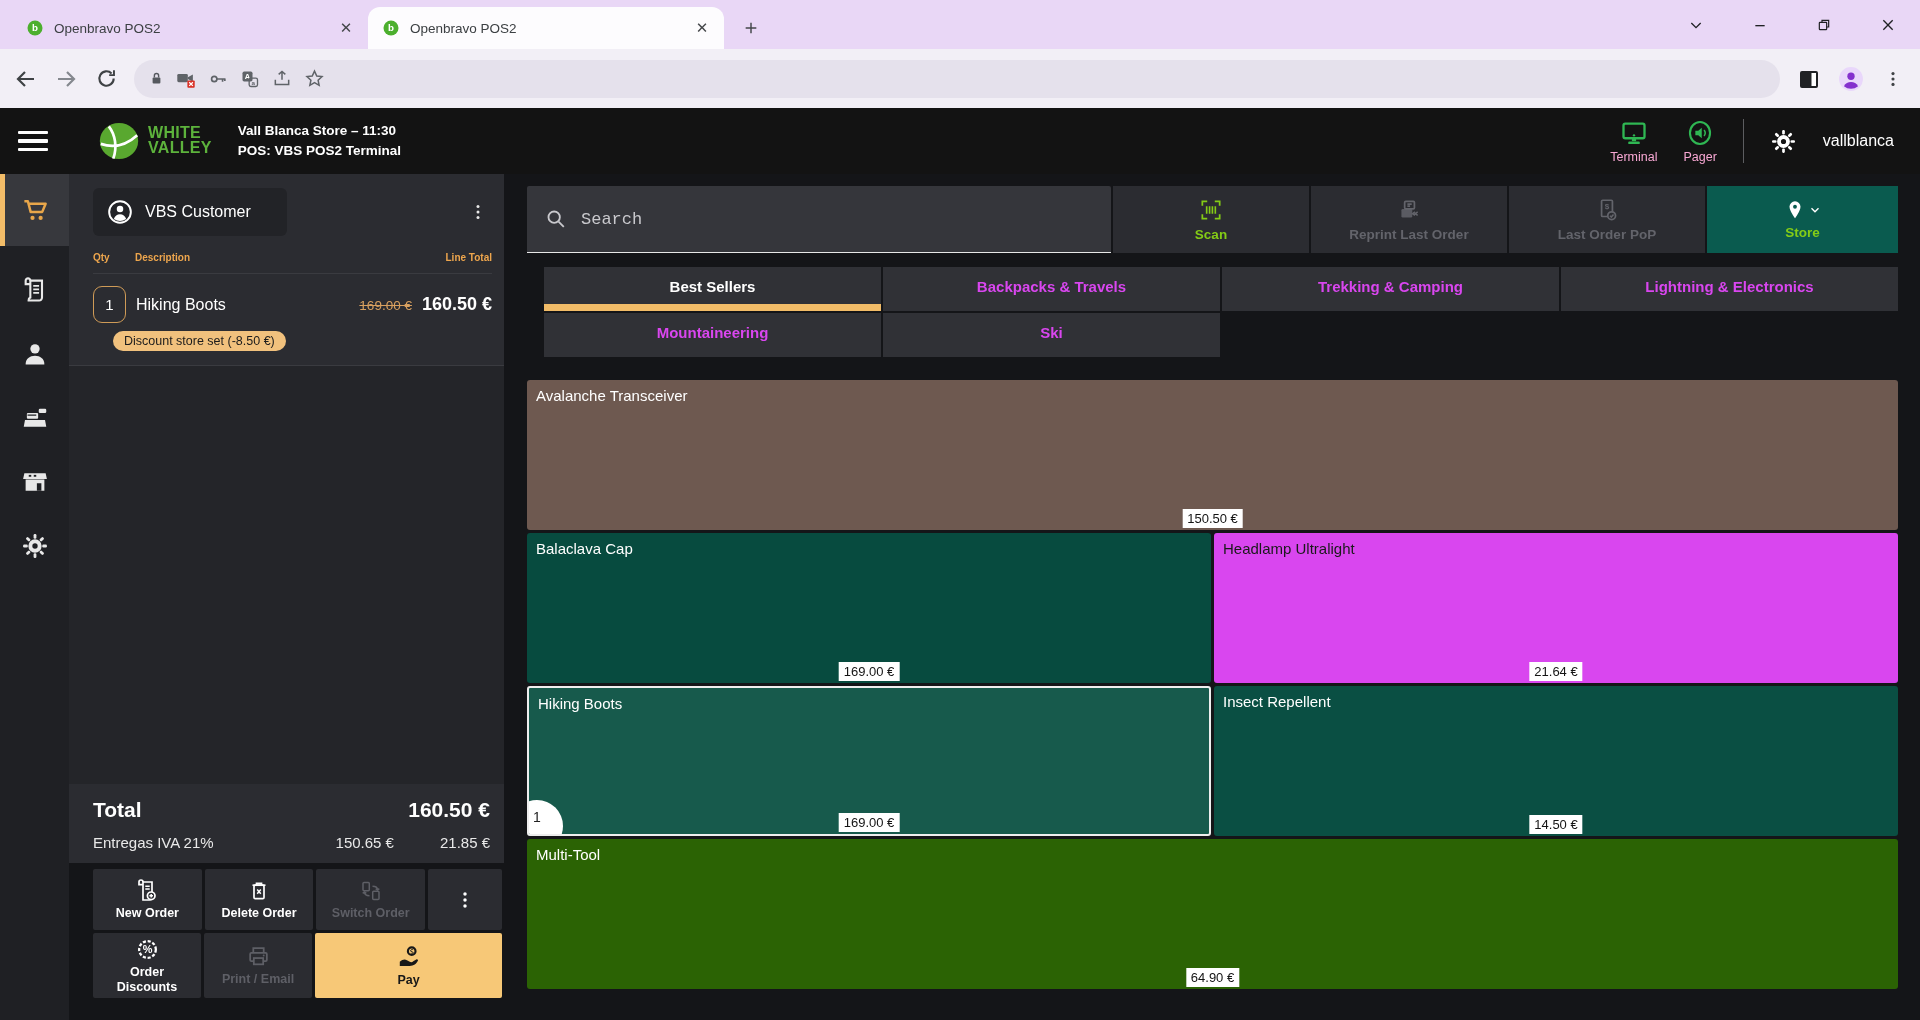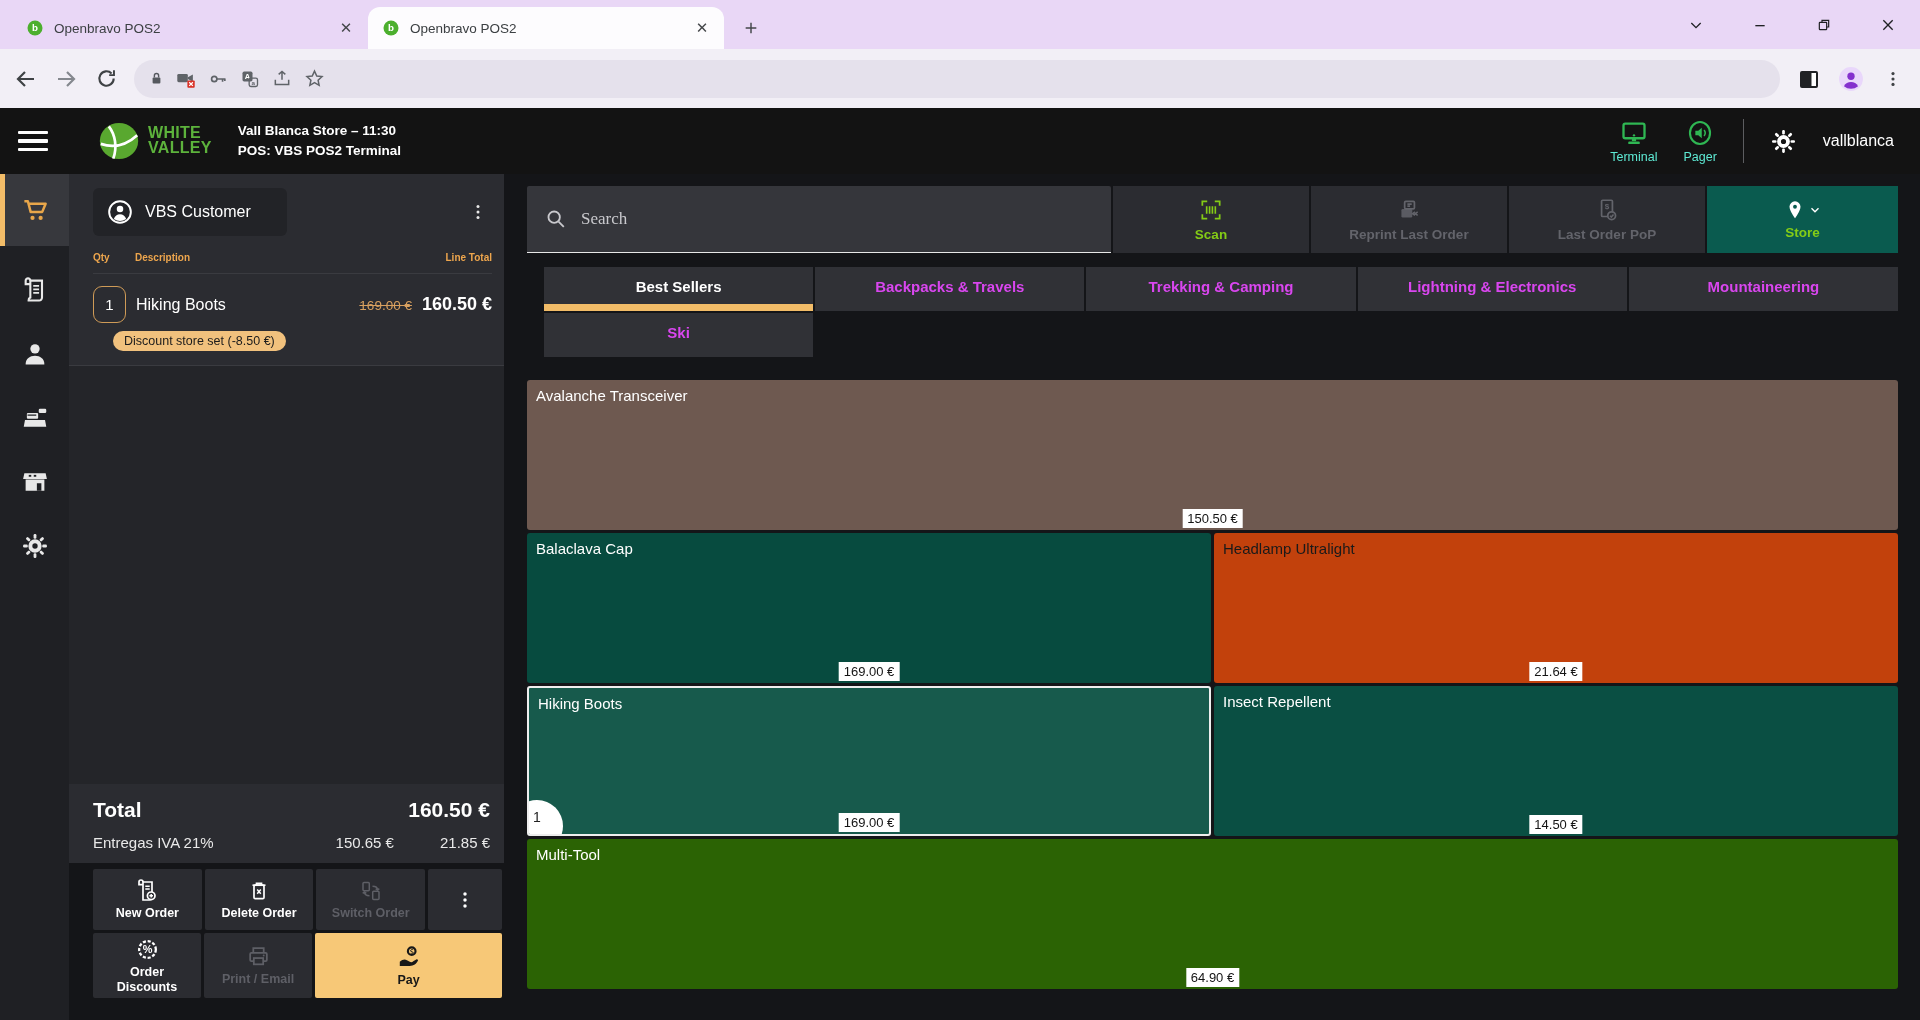--- a/index.html
+++ b/index.html
@@ -25,21 +25,21 @@
   .right-ic { width:26px; height:26px; display:flex; align-items:center; justify-content:center; }
 
   
   .pos-header { position:absolute; top:108px; left:0; right:0; height:66px; background:#131313; display:flex; align-items:center; color:#fff; }
   .burger { width:30px; margin-left:18px; display:flex; flex-direction:column; gap:5px; }
   .burger i { display:block; height:3.5px; background:#fff; border-radius:1px; }
   .brand { display:flex; align-items:center; gap:6px; margin-left:48px; }
   .brand-name { color:#5db33c; font-weight:bold; font-size:16px; line-height:.92; letter-spacing:.3px; }
   .store-info { margin-left:26px; font-size:13.5px; font-weight:bold; line-height:1.45; }
   .hdr-right { margin-left:auto; display:flex; align-items:center; gap:26px; margin-right:26px; }
-  .hdr-col { display:flex; flex-direction:column; align-items:center; gap:3px; font-size:12.5px; color:#5eead4; }
+  .hdr-col { display:flex; flex-direction:column; align-items:center; gap:3px; font-size:12.5px; color:#f9a8d4; }
   .hdr-divider { width:1px; height:44px; background:#5c5d60; }
   .username { font-size:16px; }
 
   
   .app { position:absolute; top:174px; left:0; right:0; bottom:0; }
   .side { position:absolute; left:0; top:0; bottom:0; width:69px; background:#1f2024; }
   .side-item { position:relative; height:64px; display:flex; align-items:center; justify-content:center; color:#e8e8e8; }
   .side-item.active { height:72px; background:#37383d; color:#e8a64a; }
   .side-item.active::before { content:""; position:absolute; left:0; top:0; bottom:0; width:5px; background:#f2bc68; }
 
@@ -70,28 +70,28 @@
   .act-row1 { display:grid; grid-template-columns:1fr 1fr 1fr 0.68fr; gap:3px; height:61px; }
   .act-row2 { display:grid; grid-template-columns:1fr 1fr 1.73fr; gap:3px; height:65px; margin-top:3px; }
   .act-btn { background:#2b2c31; color:#fff; display:flex; flex-direction:column; align-items:center; justify-content:center; gap:3px; font-size:12.5px; font-weight:bold; text-align:center; line-height:1.15; border-radius:2px; }
   .act-btn.disabled { color:#5e5f66; }
   .act-btn.pay { background:#f7c877; color:#181818; }
 
   
   .content { position:absolute; left:527px; width:1371px; top:0; bottom:0; }
   .top-row { position:absolute; top:12px; left:0; right:0; height:67px; display:flex; gap:2px; }
   .searchbox { flex:0 0 584px; background:#35363b; border-bottom:1px solid #e8e8e8; display:flex; align-items:center; gap:14px; padding:0 18px; border-radius:2px 2px 0 0; }
-  .searchbox input { flex:1; background:transparent; border:none; outline:none; color:#f0abfc; font-size:17px; font-family:Liberation Serif, serif; }
+  .searchbox input { flex:1; background:transparent; border:none; outline:none; color:#f0abfc; font-size:17px; font-family:Liberation Mono, monospace; }
   .searchbox input::placeholder { color:#c9c9cd; }
   .top-btn { flex:0 0 196px; background:#2b2c31; display:flex; flex-direction:column; align-items:center; justify-content:center; gap:4px; color:#84cc16; font-size:13.5px; font-weight:bold; }
   .top-btn.disabled { color:#63646b; }
   .top-btn.store { flex:1; background:#0a5b4f; }
   .store-ic { display:flex; align-items:center; gap:2px; }
 
-  .cat-row { position:absolute; top:93px; left:17px; right:0; height:90px; display:grid; grid-template-columns:repeat(5,1fr); gap:2px; }
+  .cat-row { position:absolute; top:93px; left:17px; right:0; height:90px; display:grid; grid-template-columns:repeat(4,1fr); gap:2px; }
   .cat { position:relative; background:#303136; }
   .cat .lbl { position:absolute; bottom:16px; left:0; right:0; text-align:center; font-size:15px; font-weight:bold; color:#d946ef; }
   .cat.active .lbl { color:#fff; }
   .cat.active::after { content:""; position:absolute; left:0; right:0; bottom:0; height:7px; background:#f2bc68; }
 
   .grid { position:absolute; top:206px; left:0; right:0; display:grid; grid-template-columns:1fr 1fr; grid-auto-rows:150px; gap:3px; }
   .tile { position:relative; border-radius:3px; overflow:hidden; }
   .tile .pname { position:absolute; top:7px; left:9px; font-size:15px; }
   .tile .chip { position:absolute; left:50%; transform:translateX(-50%); bottom:2px; background:#fff; color:#141414; font-size:13px; line-height:19px; padding:0 5px; white-space:nowrap; }
   .tile.selected { border:2px solid #eeeeee; }
@@ -580,21 +580,21 @@
         </div>
       <div class="grid" id="tiles">
           <div class="tile" style="background: rgb(110, 89, 80); color: rgb(255, 255, 255); grid-column: span 2;">
             <span class="pname">Avalanche Transceiver</span>
             <span class="chip">150.50 €</span>
           </div>
           <div class="tile" style="background: rgb(7, 75, 63); color: rgb(255, 255, 255);">
             <span class="pname">Balaclava Cap</span>
             <span class="chip">169.00 €</span>
           </div>
-          <div class="tile" style="background: #c2410c; color: rgb(26, 26, 26); text-decoration: underline;">
+          <div class="tile" style="background: #d946ef; color: rgb(26, 26, 26); text-decoration: underline;">
             <span class="pname">Headlamp Ultralight</span>
             <span class="chip">21.64 €</span>
           </div>
           <div class="tile selected" style="background: rgb(23, 90, 76); color: rgb(255, 255, 255);">
             <span class="pname">Hiking Boots</span>
             <span class="chip">169.00 €</span>
             <span class="corner-badge">
               <span>1</span>
             </span>
           </div>

